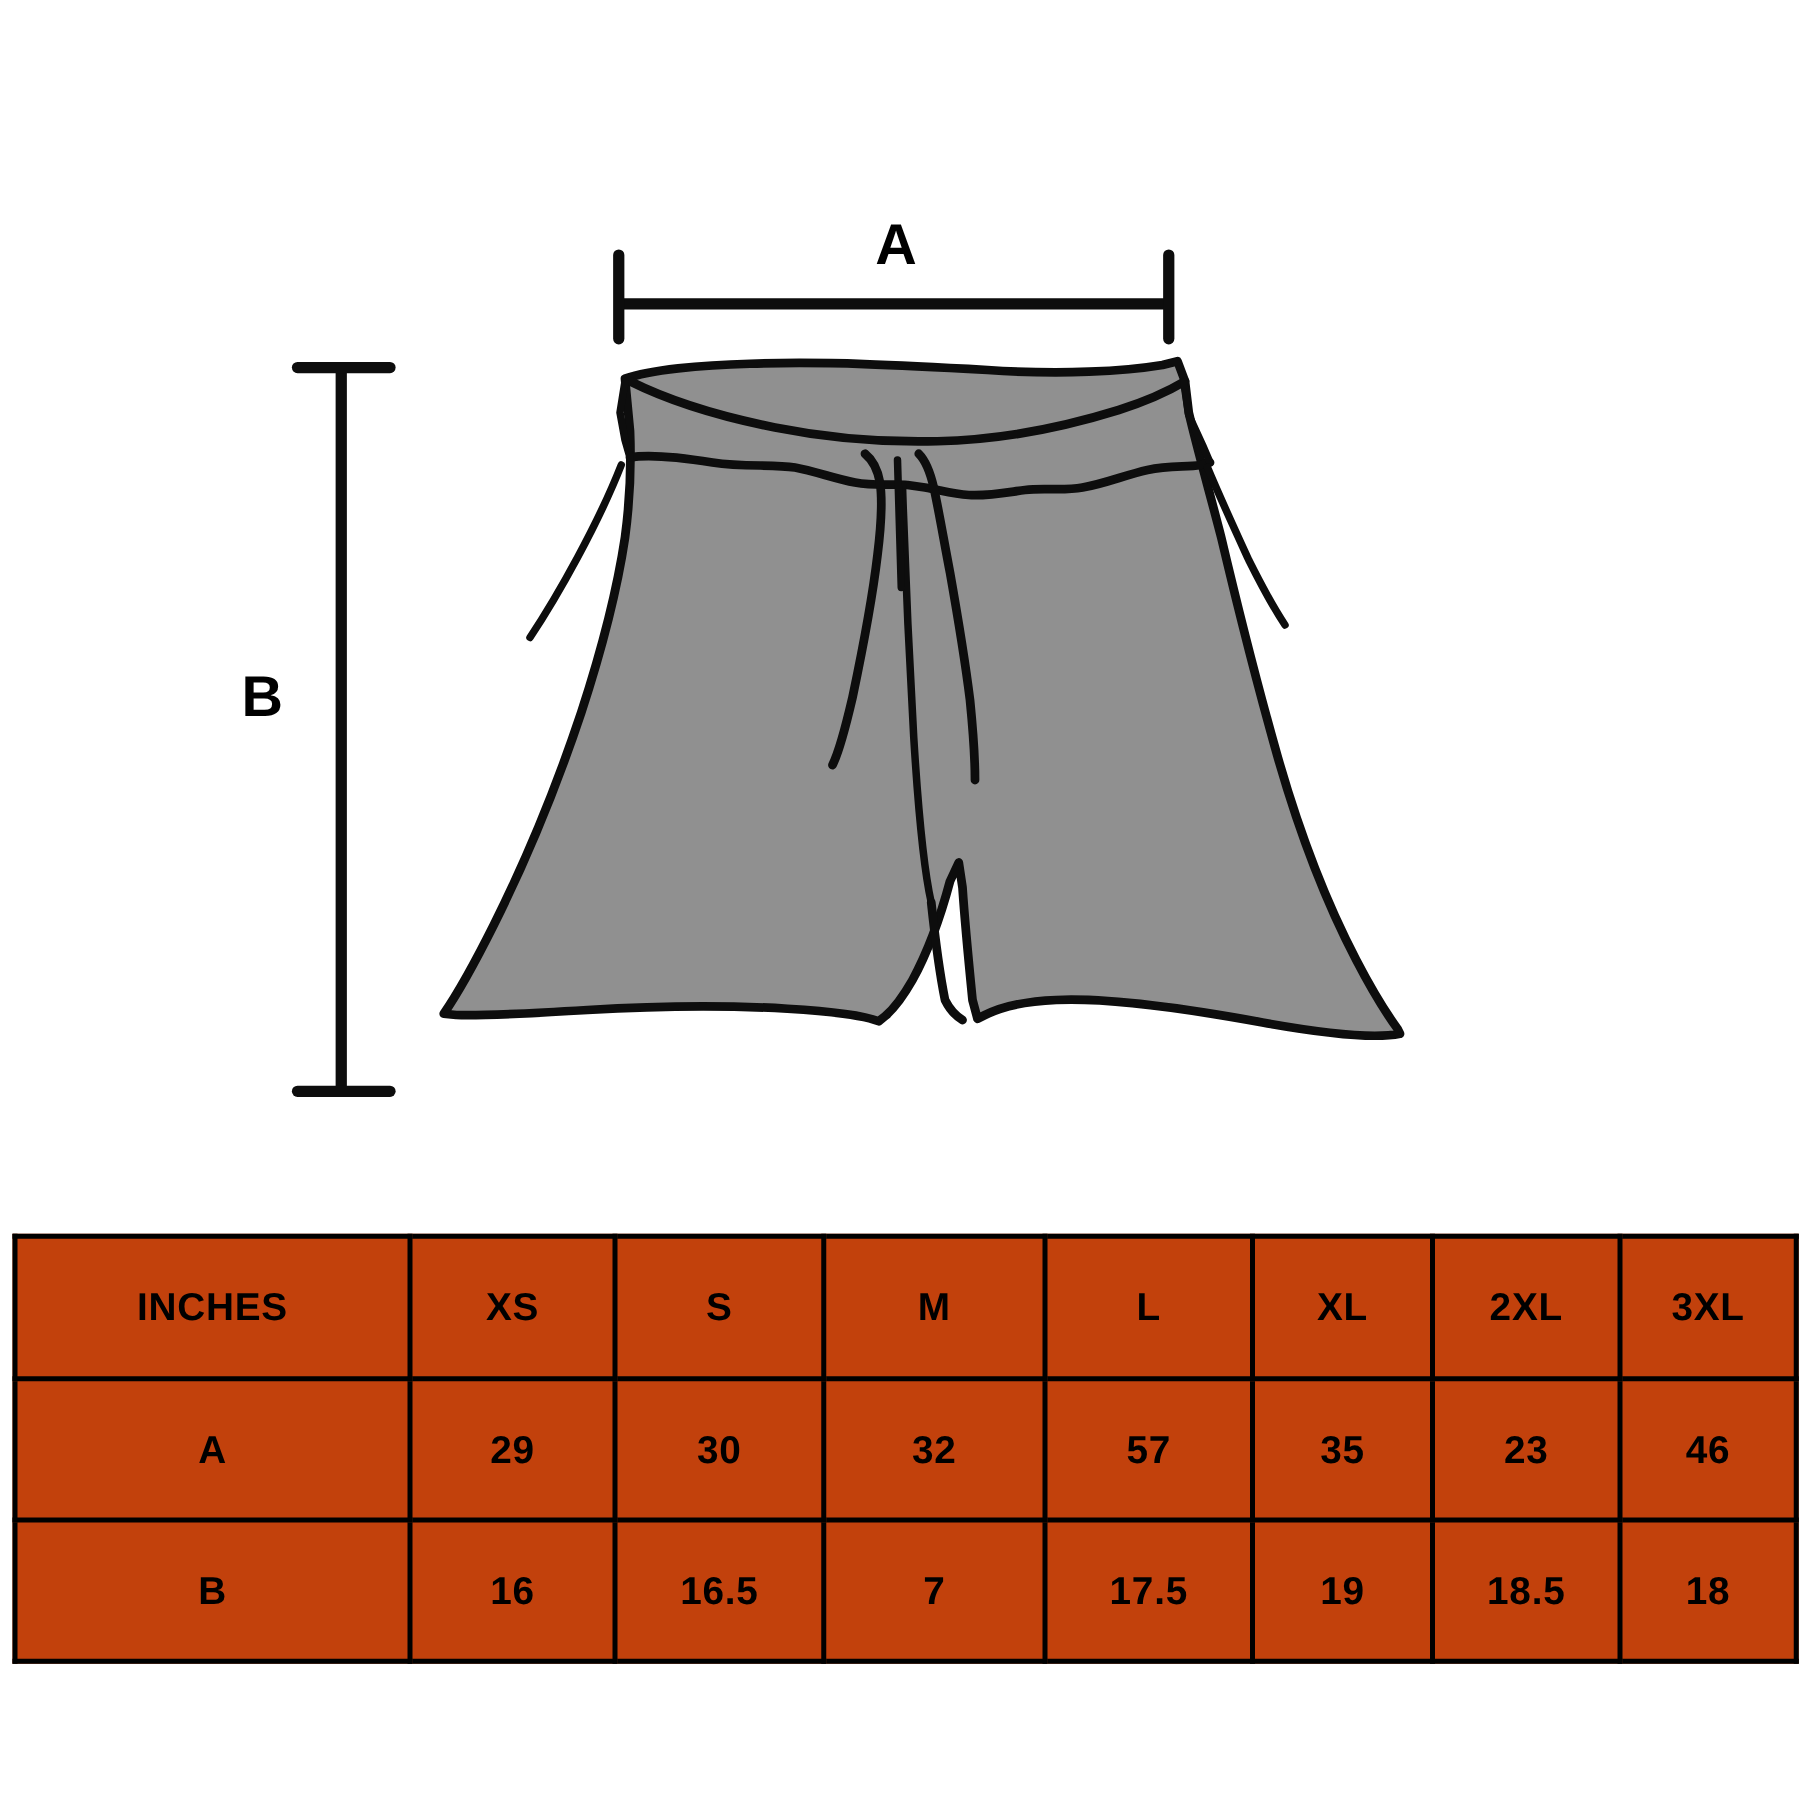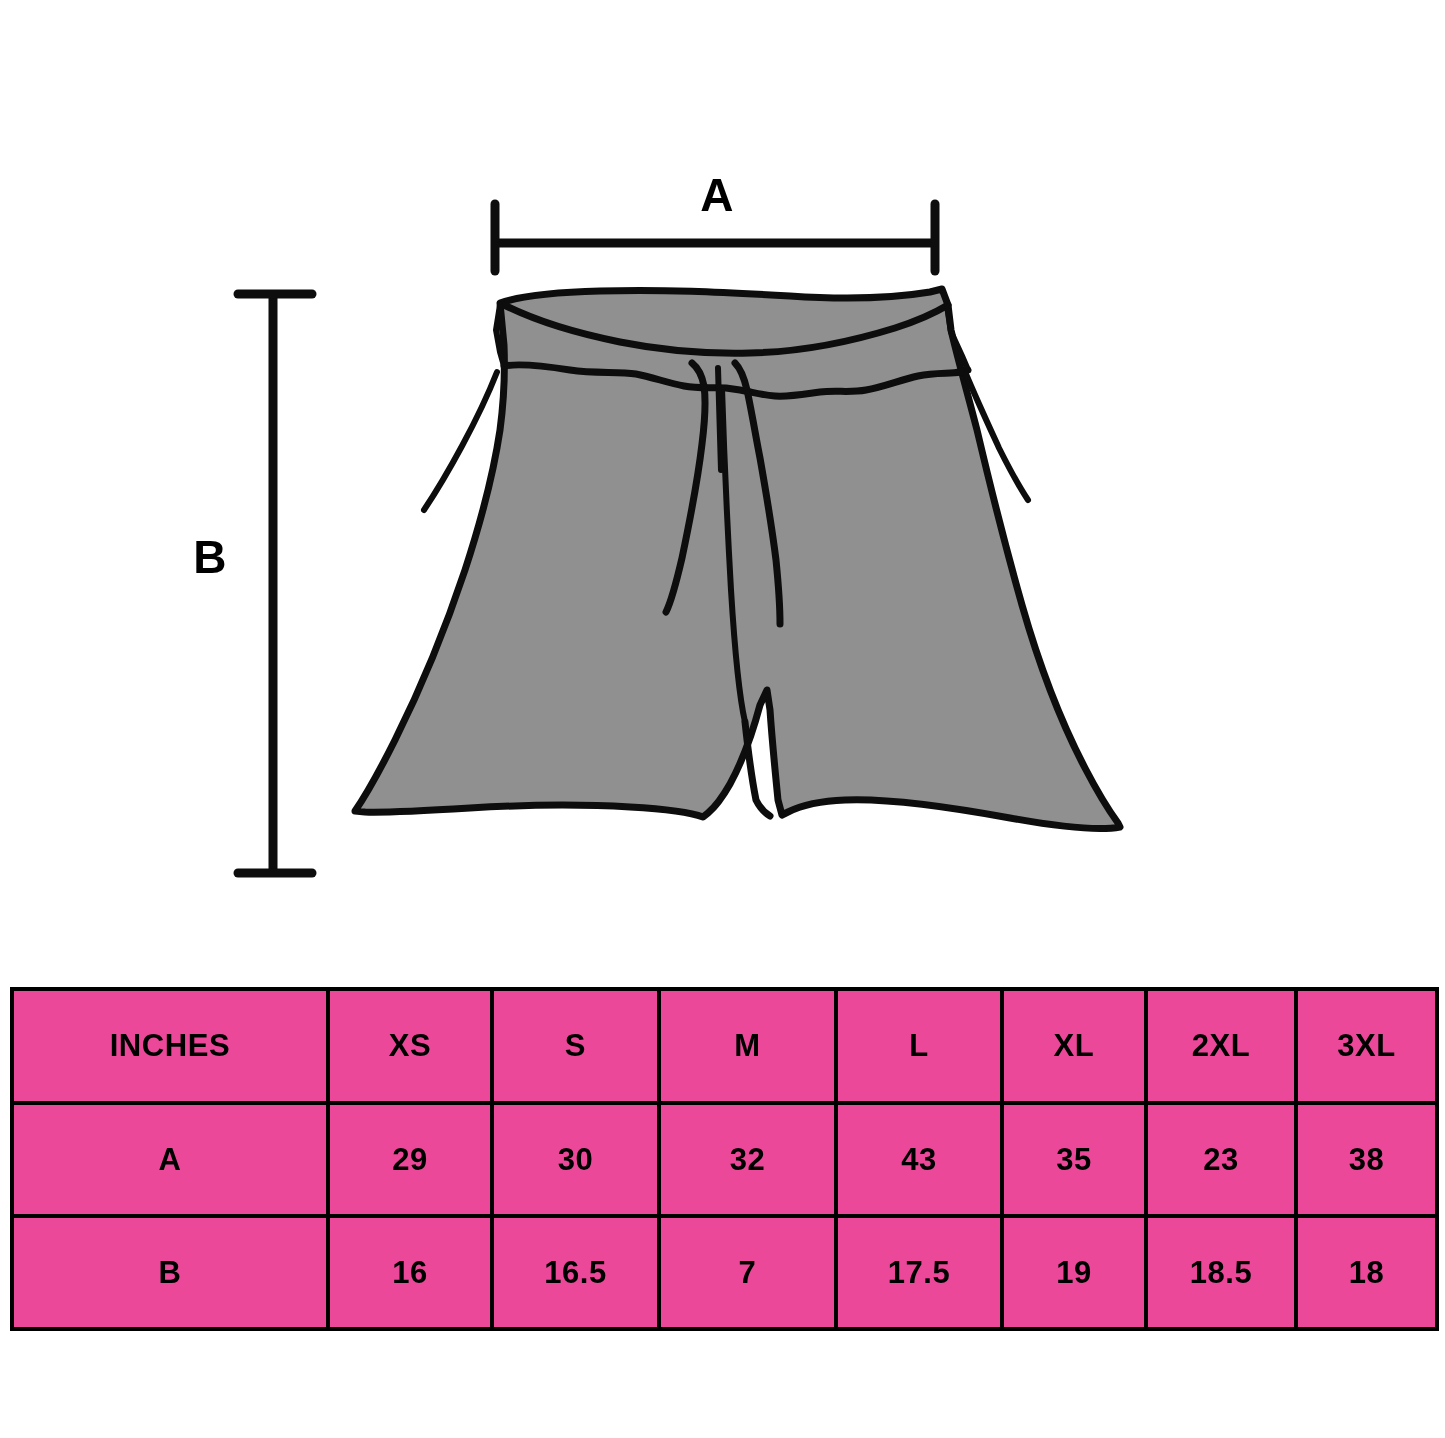--- a/index.html
+++ b/index.html
@@ -64,21 +64,21 @@
     left: 10px;
     top: 987px;
     width: 1425px;
     height: 328px;
   }
   table#size-table {
     width: 1425px;
     height: 328px;
     border-collapse: collapse;
     table-layout: fixed;
-    background: #ec4899;
+    background: #c2410c;
   }
   table#size-table td,
   table#size-table th {
     border: 4px solid #000000;
     text-align: center;
     vertical-align: middle;
     font-family: "Liberation Sans", sans-serif;
     font-weight: bold;
     color: #000000;
     font-size: 31px;
@@ -238,24 +238,24 @@
         <th>2XL</th>
         <th>3XL</th>
       </tr>
     </thead>
     <tbody>
       <tr>
         <td>A</td>
         <td>29</td>
         <td>30</td>
         <td>32</td>
-        <td>43</td>
+        <td>57</td>
         <td>35</td>
         <td>23</td>
-        <td>38</td>
+        <td>46</td>
       </tr>
       <tr>
         <td>B</td>
         <td>16</td>
         <td>16.5</td>
         <td>7</td>
         <td>17.5</td>
         <td>19</td>
         <td>18.5</td>
         <td>18</td>

